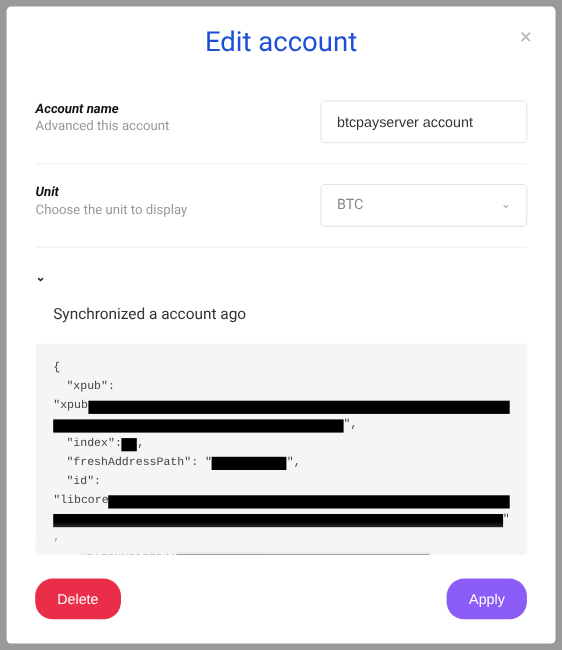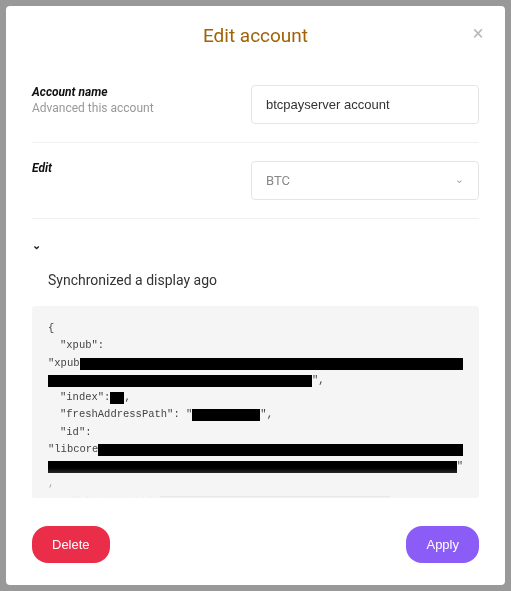--- a/index.html
+++ b/index.html
@@ -26,23 +26,23 @@
       display: flex;
       flex-direction: column;
       overflow: hidden;
     }
     .modal-header {
       position: relative;
       padding: 18px 20px 14px;
       text-align: center;
     }
     .modal-title {
-      font-size: 19px;
+      font-size: 25px;
       font-weight: 400;
-      color: #a16207;
+      color: #1d4ed8;
     }
     .close-btn {
       position: absolute;
       right: 18px;
       top: 18px;
       width: 18px;
       height: 18px;
       cursor: pointer;
       color: #bbb;
       font-size: 20px;
@@ -70,21 +70,21 @@
       font-weight: 700;
       color: #111;
       font-style: italic;
     }
     .form-hint {
       font-size: 12px;
       color: #999;
       margin-top: 2px;
     }
     .form-input-col {
-      width: 228px;
+      width: 188px;
     }
     .text-input {
       width: 100%;
       padding: 11px 14px;
       border: 1px solid #e5e5e5;
       border-radius: 4px;
       font-size: 13px;
       color: #333;
       outline: none;
     }
@@ -208,36 +208,37 @@
         <div class="form-label">Account name</div>
         <div class="form-hint">Advanced this account</div>
       </div>
       <div class="form-input-col">
         <input type="text" class="text-input" value="btcpayserver account" style="">
       </div>
     </div>
 
     <div class="form-row">
       <div class="form-label-col">
-        <div class="form-label">Edit</div>
+        <div class="form-label">Unit</div>
+        <div class="form-hint">Choose the unit to display</div>
       </div>
       <div class="form-input-col">
         <div class="select-input">
           <span>BTC</span>
           <span class="chevron">⌄</span>
         </div>
       </div>
     </div>
 
     <div class="collapsible">
       <div class="collapsible-header">
         <span class="collapsible-chevron">⌄</span>
       </div>
 
-      <div class="sync-label">Synchronized a display ago</div>
+      <div class="sync-label">Synchronized a account ago</div>
 
       <div class="log-box">
         <div class="log-row">
             <span>{</span>
           </div>
         <div class="log-row log-indent1">
             <span>"xpub":</span>
           </div>
         <div class="log-row">
             <span>"xpub</span>

